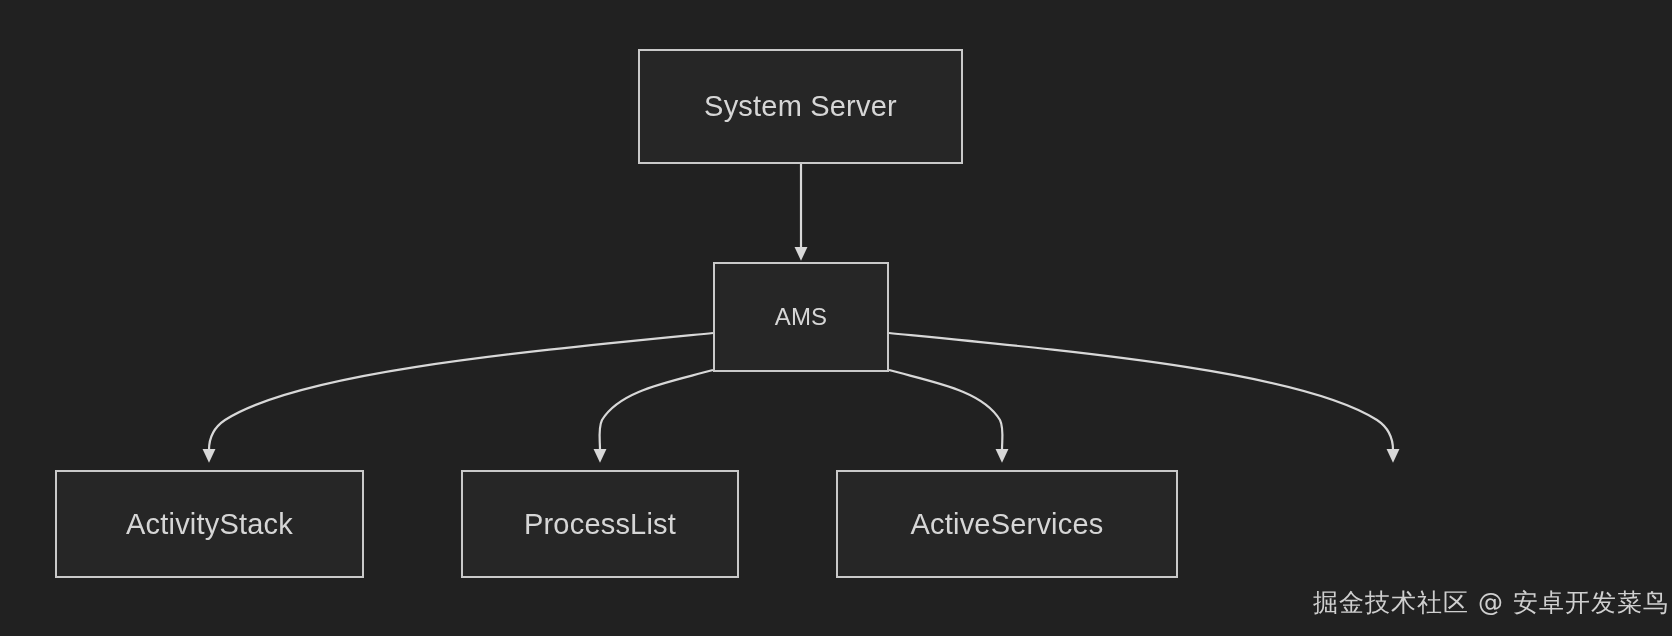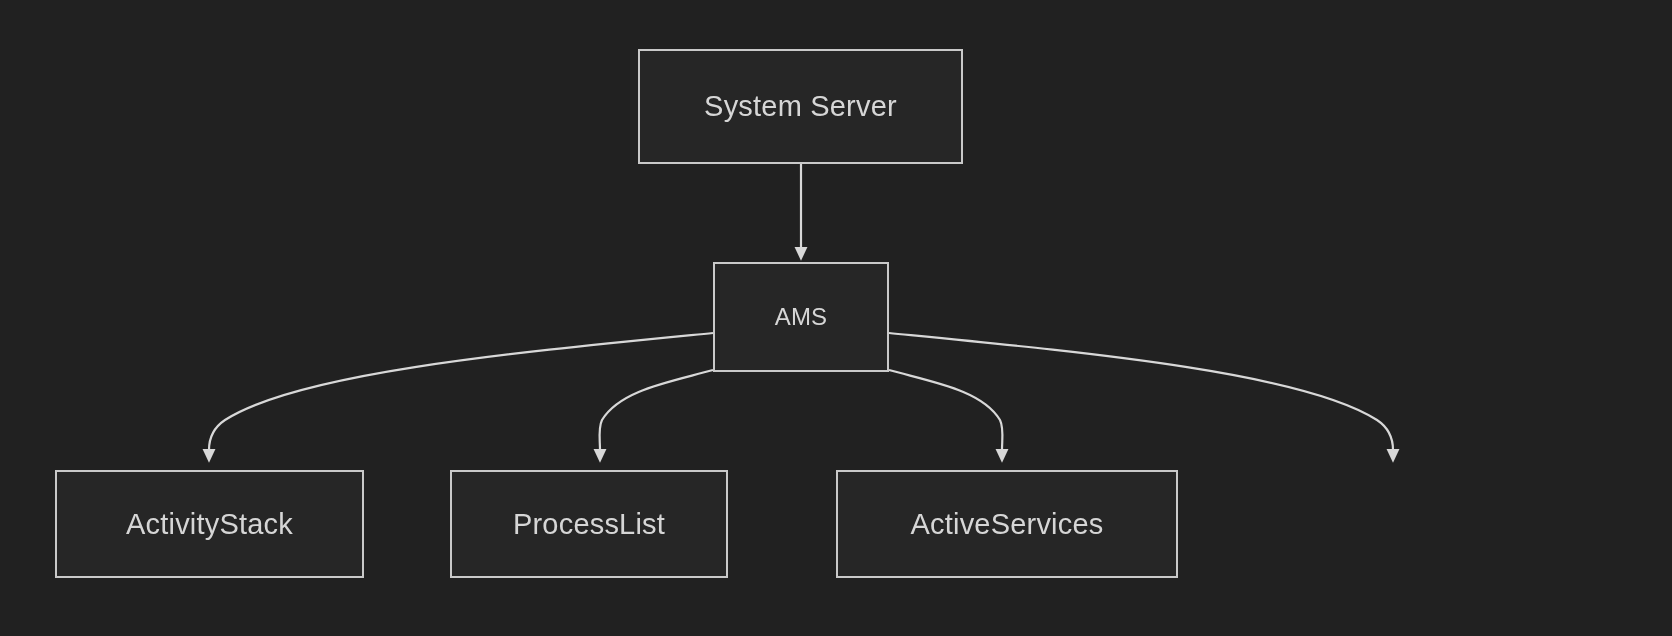--- a/index.html
+++ b/index.html
@@ -61,21 +61,21 @@
     font-size: 24px;
   }
   #node-activity-stack {
     left: 55px;
     top: 470px;
     width: 309px;
     height: 108px;
     font-size: 29px;
   }
   #node-process-list {
-    left: 450px;
+    left: 461px;
     top: 470px;
     width: 278px;
     height: 108px;
     font-size: 29px;
   }
   #node-active-services {
     left: 836px;
     top: 470px;
     width: 342px;
     height: 108px;
@@ -136,14 +136,15 @@
 
   <div class="node" id="node-process-list">
     <span class="node-label">ProcessList</span>
   </div>
 
   <div class="node" id="node-active-services">
     <span class="node-label">ActiveServices</span>
   </div>
 
 
+  <div id="watermark">掘金技术社区 @ 安卓开发菜鸟</div>
 
 </div>
 
 </body></html>

